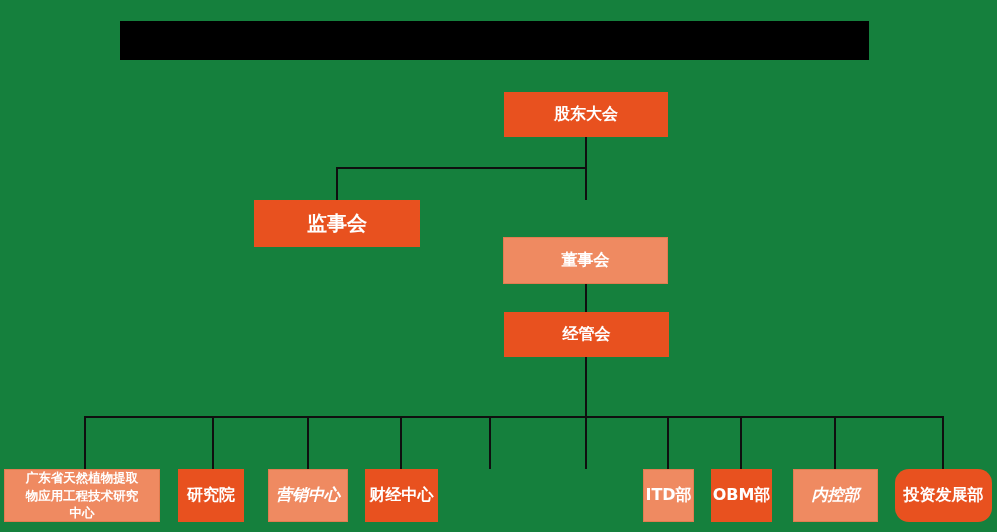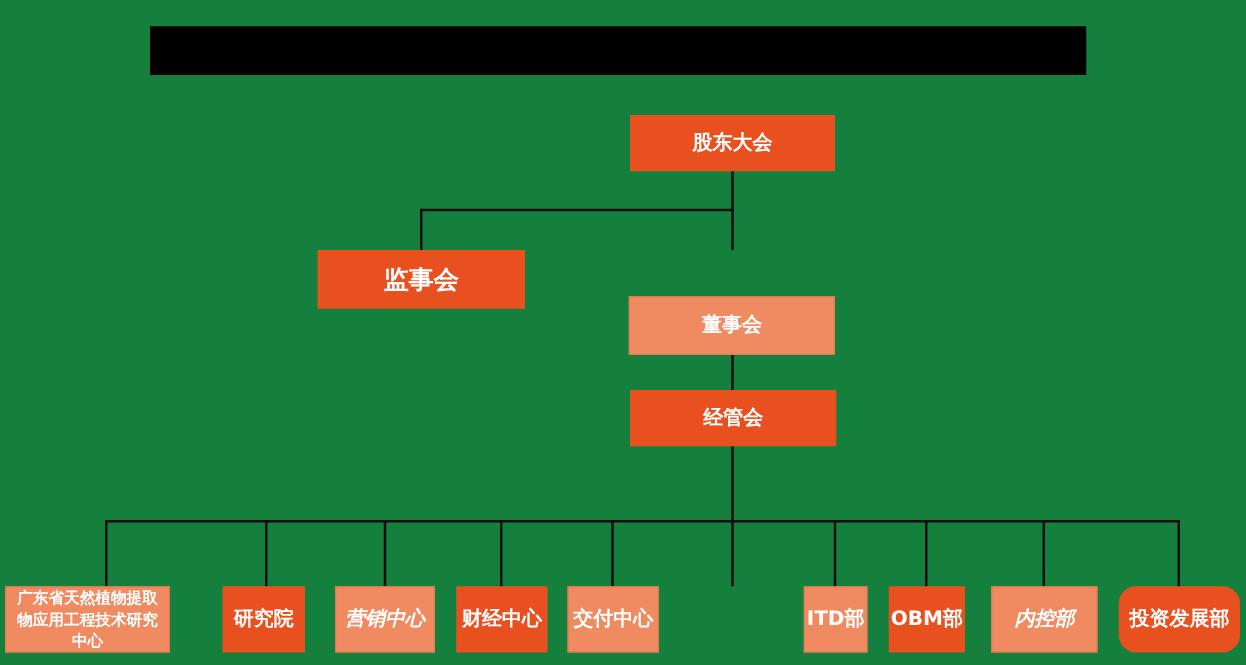--- a/index.html
+++ b/index.html
@@ -50,21 +50,21 @@
   .node.light { background: var(--light, #ef8a61); border: 1px solid var(--lightborder, #e07a4f); }
 
   
   .n-root       { left: 504px; top:  92px; width: 164px; height: 45px; font-size: 16px; }
   .n-supervisory{ left: 254px; top: 200px; width: 166px; height: 47px; font-size: 20px; }
   .n-board      { left: 503px; top: 200px; width: 165px; height: 47px; font-size: 16px; margin-top: 37px; }
   .n-management { left: 504px; top: 312px; width: 165px; height: 45px; font-size: 16px; }
 
   
   .dept { top: 469px; height: 53px; font-size: 16px; }
-  .d0 { left:   4px; width: 132px; font-size: 12.5px; line-height: 1.4; padding: 0 4px; }
+  .d0 { left:   4px; width: 156px; font-size: 12.5px; line-height: 1.4; padding: 0 16px; }
   .d1 { left: 178px; width: 66px; }
   .d2 { left: 268px; width: 80px; font-style: italic; }
   .d3 { left: 365px; width: 73px; }
   .d4 { left: 454px; width: 73px; }
   .d5 { left: 543px; width: 74px; }
   .d6 { left: 643px; width: 51px; }
   .d7 { left: 711px; width: 61px; }
   .d8 { left: 793px; width: 85px; font-style: italic; }
   .d9 { left: 895px; width: 97px; border-radius: 14px; }
 </style>
@@ -107,19 +107,18 @@
   <div class="node dark n-supervisory">监事会</div>
 
   <div class="node light n-board">董事会</div>
 
   <div class="node dark n-management">经管会</div>
 
   <div class="node light dept d0">广东省天然植物提取物应用工程技术研究中心</div>
   <div class="node dark dept d1">研究院</div>
   <div class="node light dept d2">营销中心</div>
   <div class="node dark dept d3">财经中心</div>
-  <div class="node light dept d4">交付中心</div>
   <div class="node light dept d6">ITD部</div>
   <div class="node dark dept d7">OBM部</div>
   <div class="node light dept d8">内控部</div>
   <div class="node dark dept d9">投资发展部</div>
 
 </div>
 
 </body></html>

